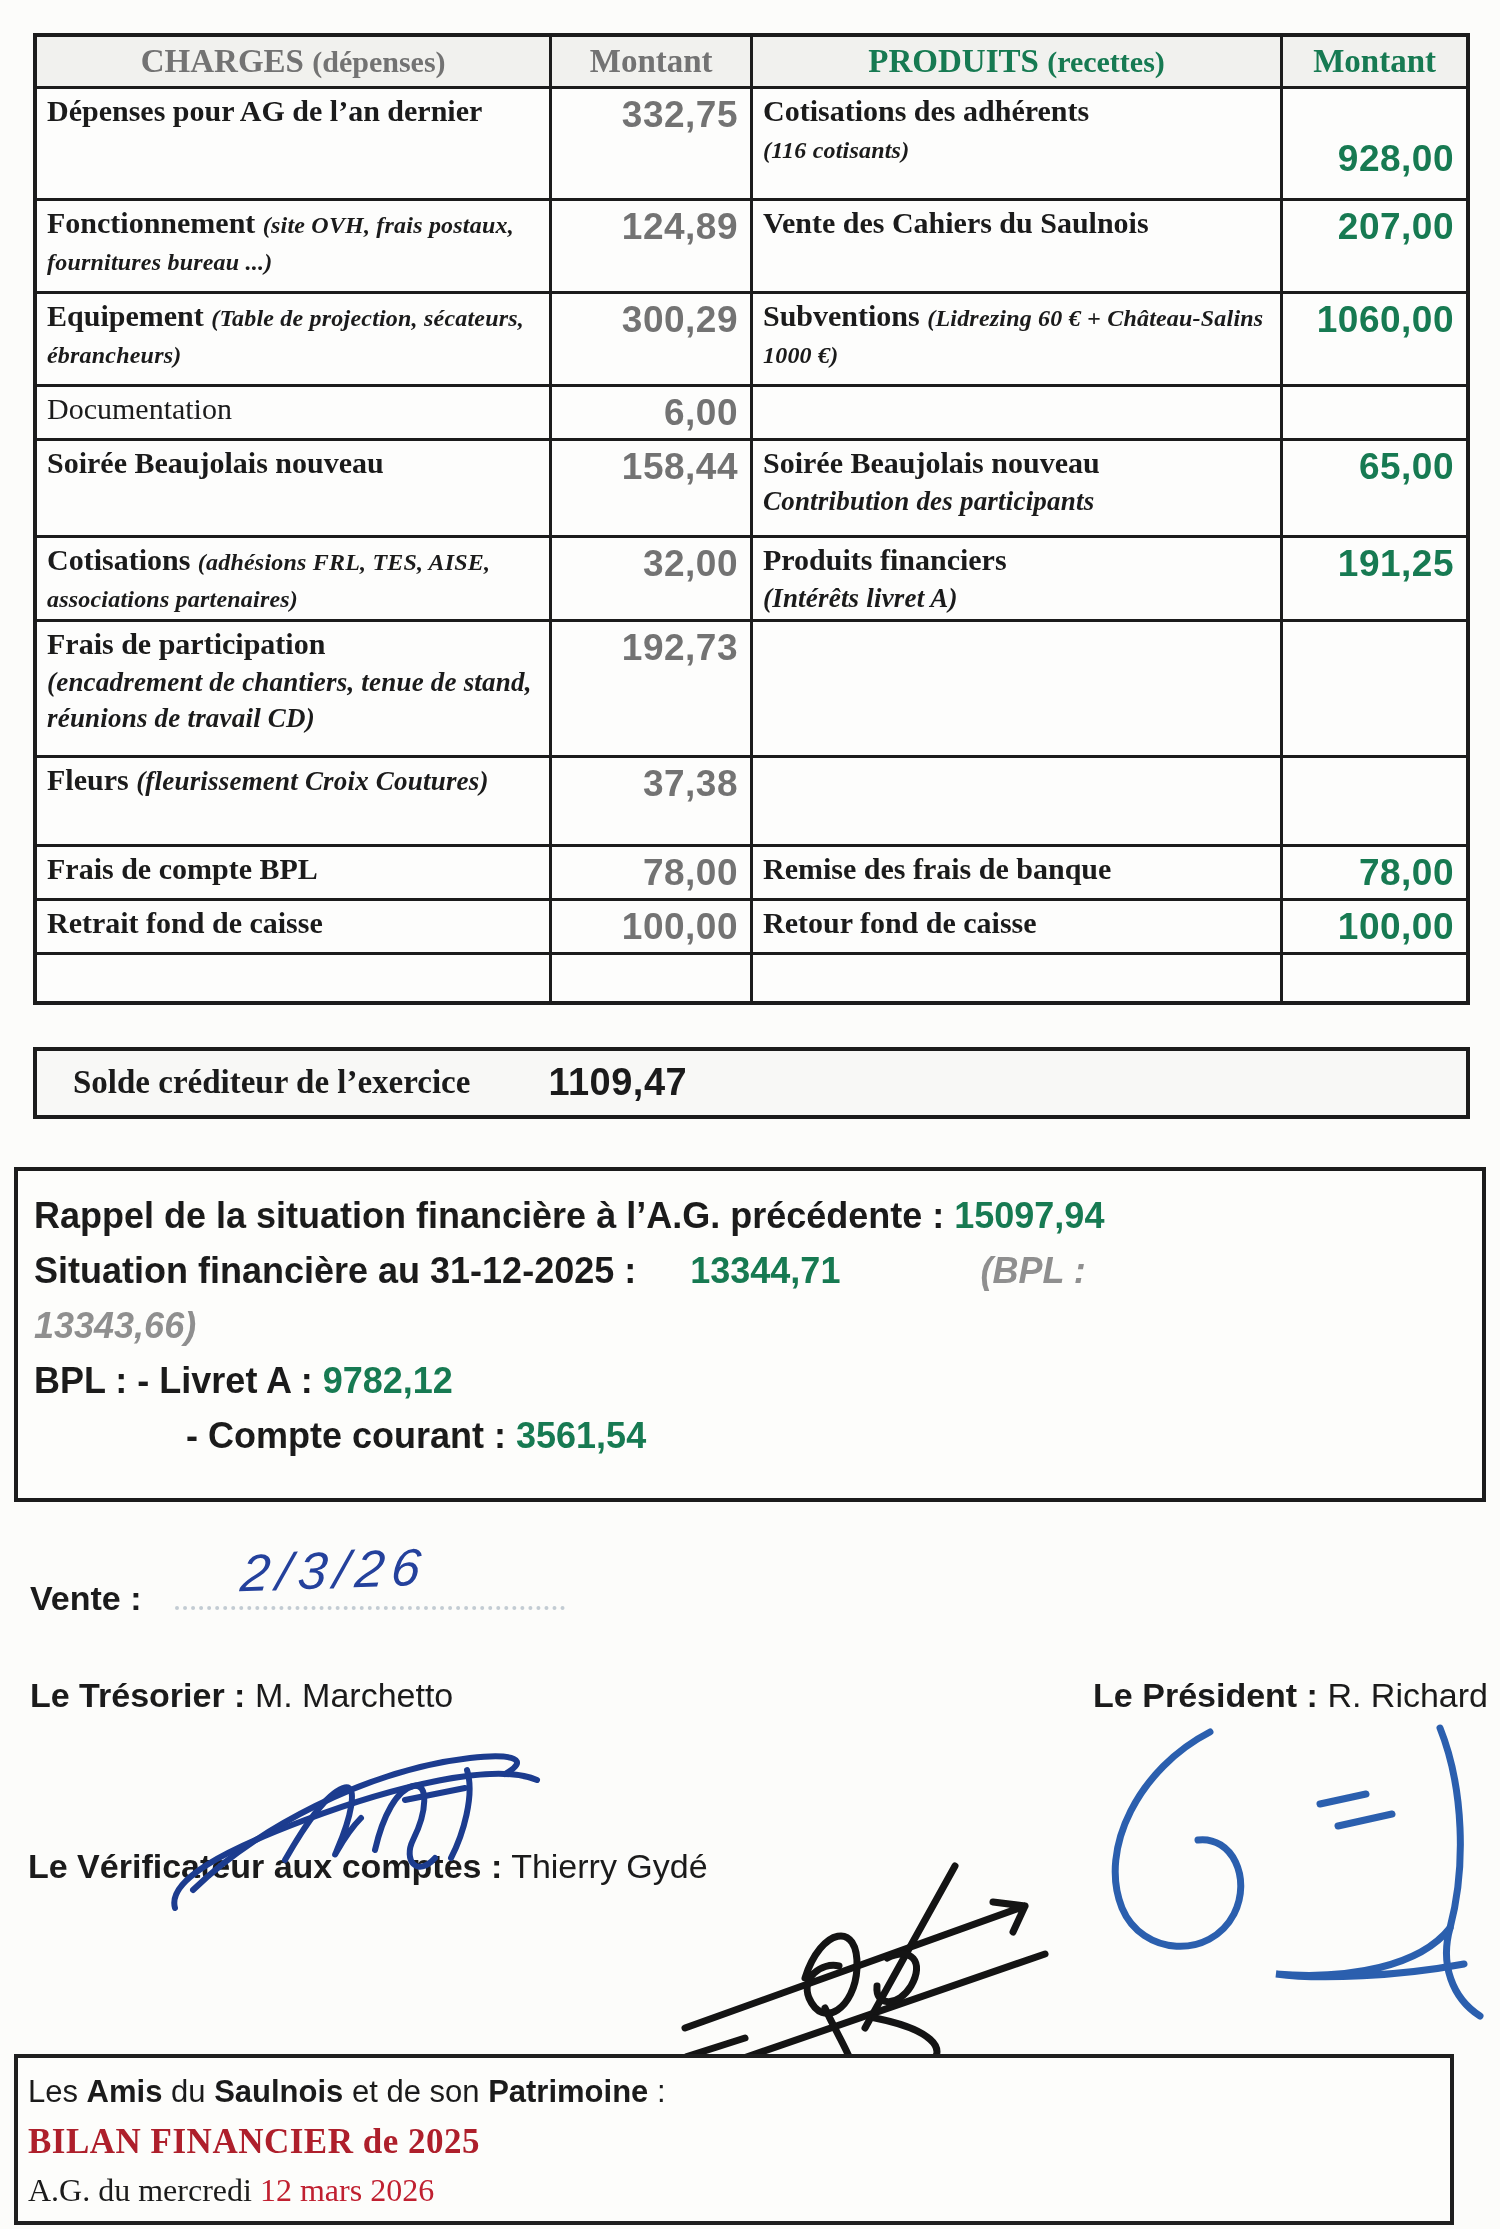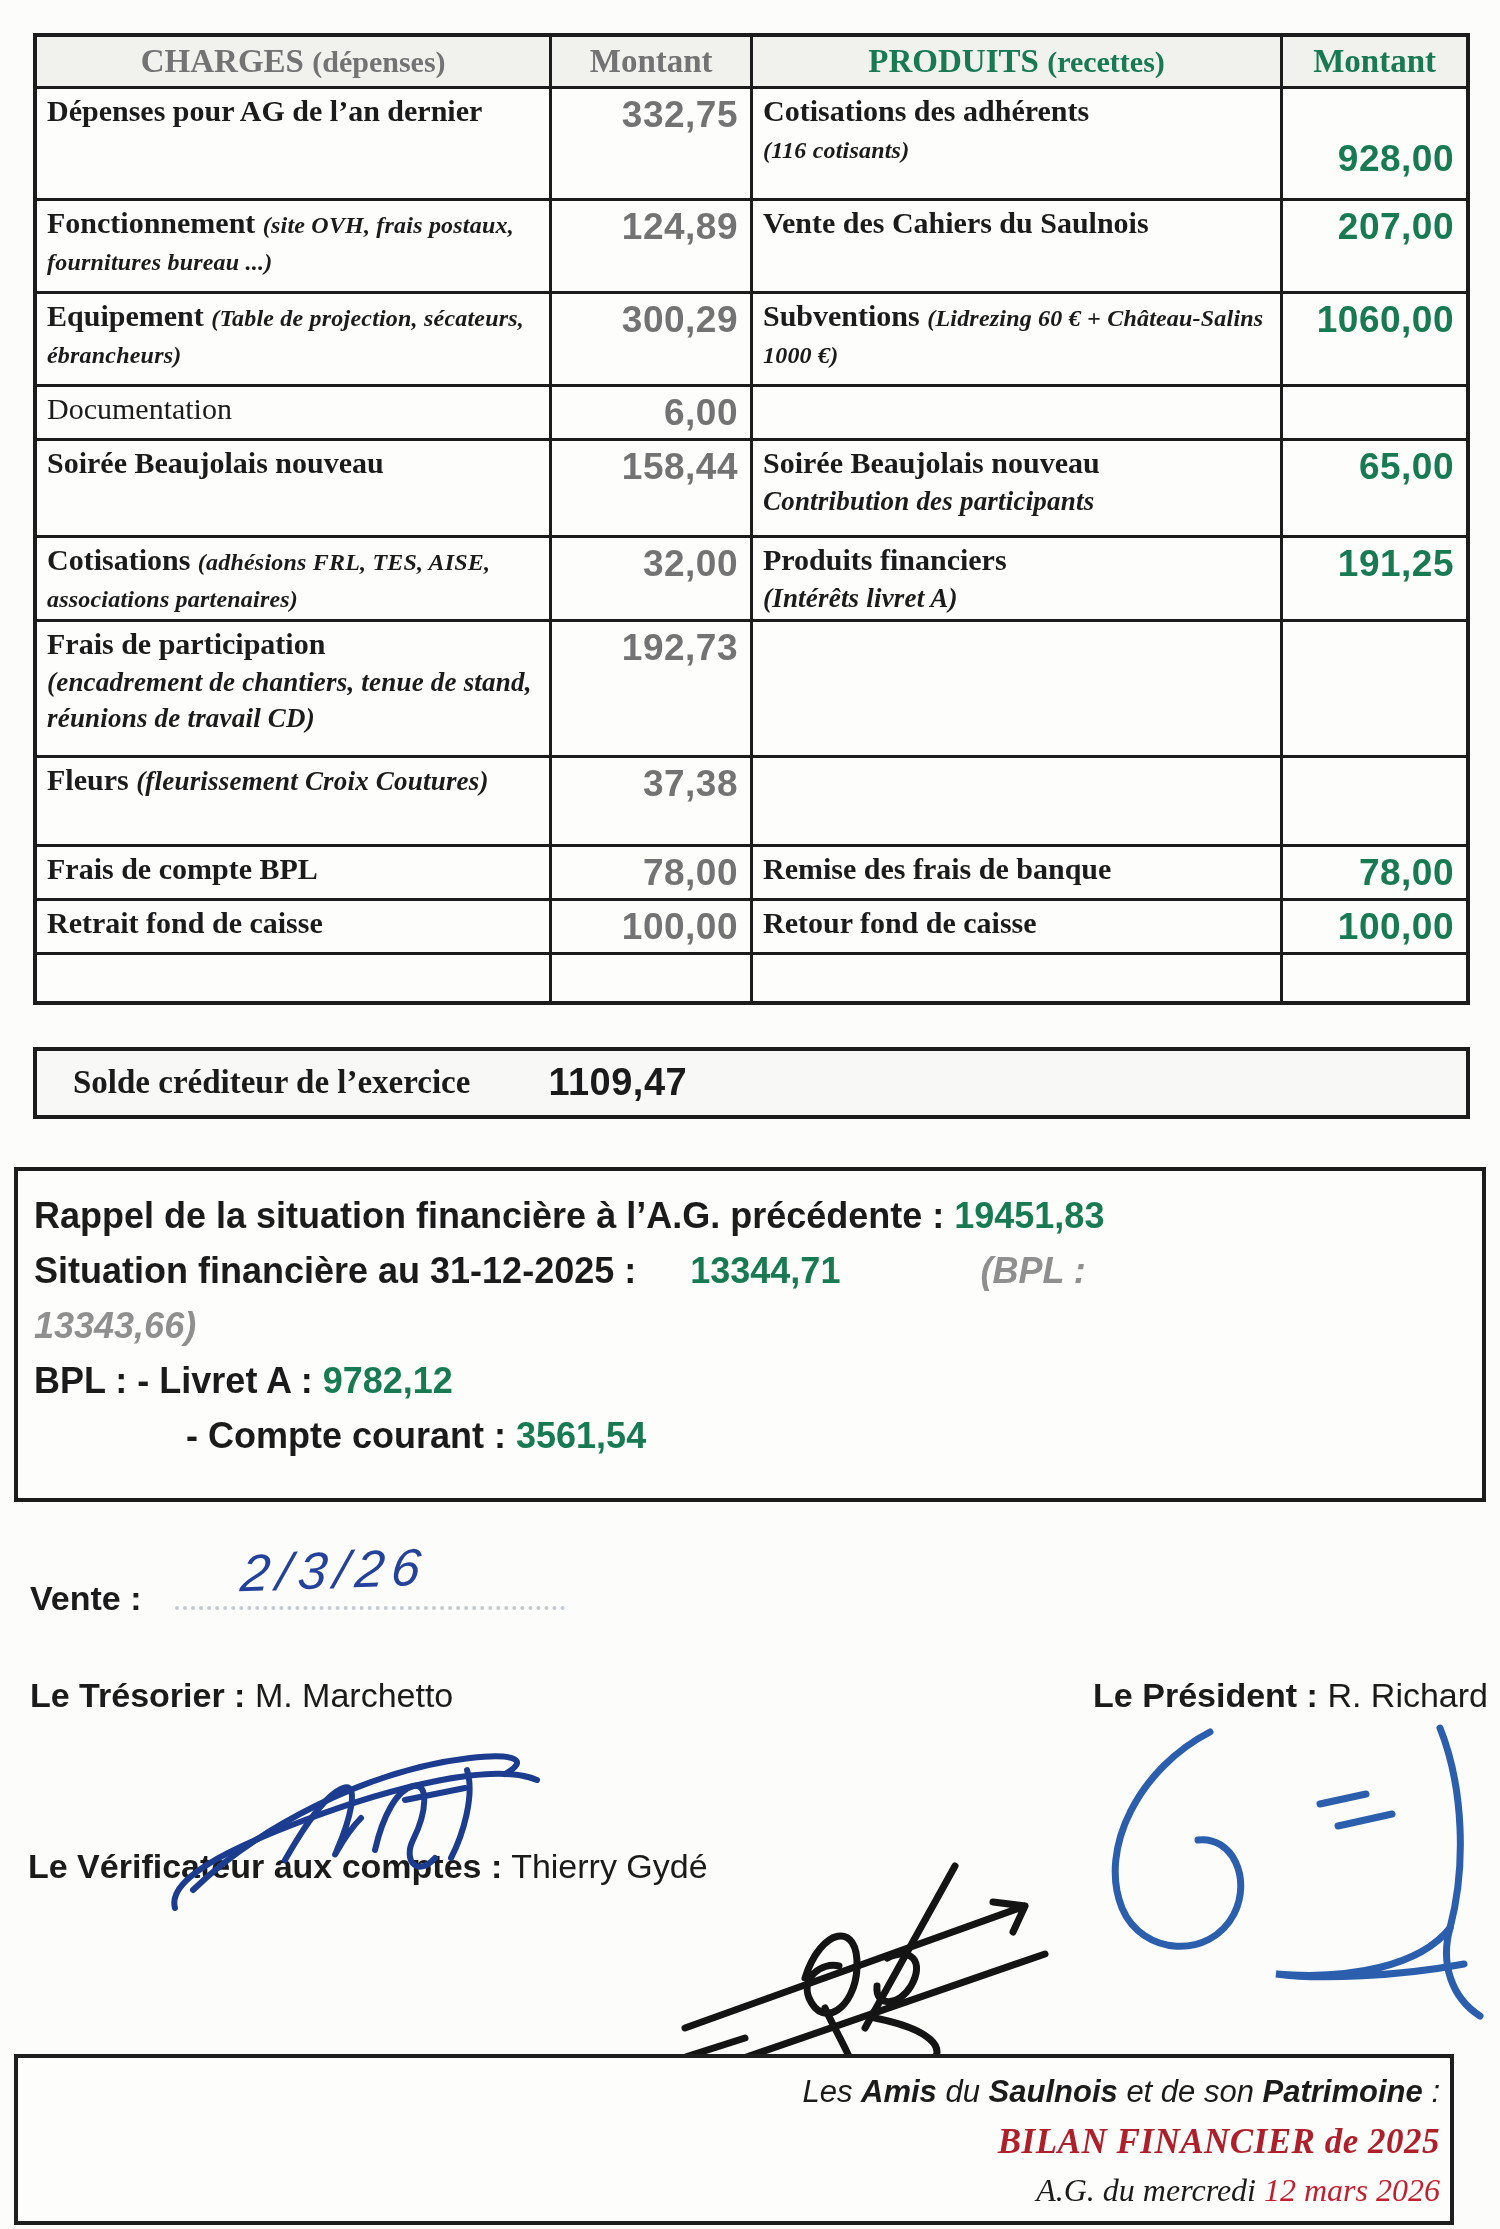--- a/index.html
+++ b/index.html
@@ -89,21 +89,21 @@
     display:flex; justify-content:space-between; align-items:baseline;
     font-size:34px;
   }
   .officerline b, .verifline b{ font-weight:bold; }
   .verifline{ margin:132px 0 0 28px; font-size:34px; }
   .sig{ position:absolute; pointer-events:none; }
   
   .footerbox{
     position:absolute; left:14px; bottom:4px; width:1440px; box-sizing:border-box;
     border:4px solid #1f1f1f; background:#fdfdfb;
-    text-align:right; padding:16px 10px 12px 10px;font-style:italic;
+    text-align:left; padding:16px 10px 12px 10px;
   }
   .foot1{ font-size:31px; margin-bottom:12px; }
   .foot1 b{ font-weight:bold; }
   .foot2{
     font-family:"Liberation Serif", serif; font-weight:bold; font-size:35px;
     color:#ae1f2b; margin-bottom:10px; letter-spacing:.5px;
   }
   .foot3{ font-family:"Liberation Serif", serif; font-size:32px; }
   .foot3 .r{ color:#c02030; }
 </style>
@@ -215,21 +215,21 @@
     </table>
 
   <div class="soldebox">
     <span class="slbl">Solde créditeur de l’exercice</span>
     <span class="sval">1109,47</span>
   </div>
 
   <div class="sumbox">
     <div class="row">
       <span>Rappel de la situation financière à l’A.G. précédente :</span>
-      <span class="gval">19451,83</span>
+      <span class="gval">15097,94</span>
     </div>
     <div class="row">
       <span>Situation financière au 31-12-2025 :</span>
       <span class="sp2"></span>
       <span class="gval">13344,71</span>
       <span class="sp"></span>
       <span class="graynote">(BPL :</span>
     </div>
     <div class="row graynote">13343,66)</div>
     <div class="row bplrow">

